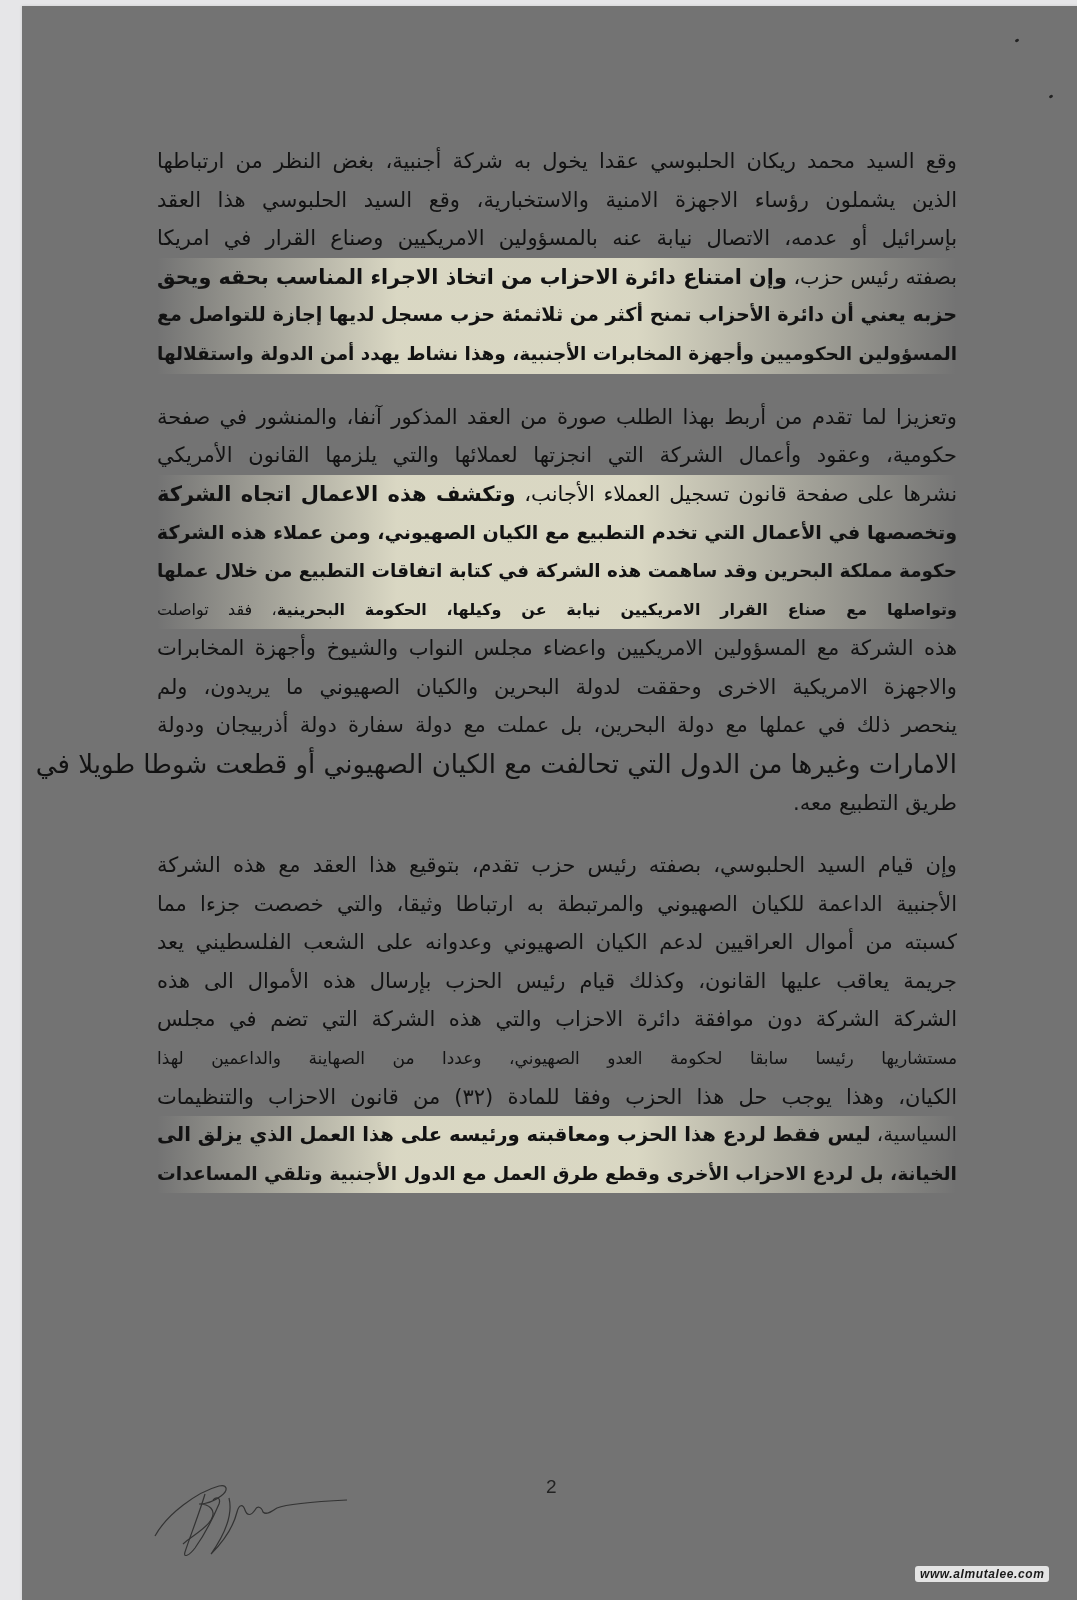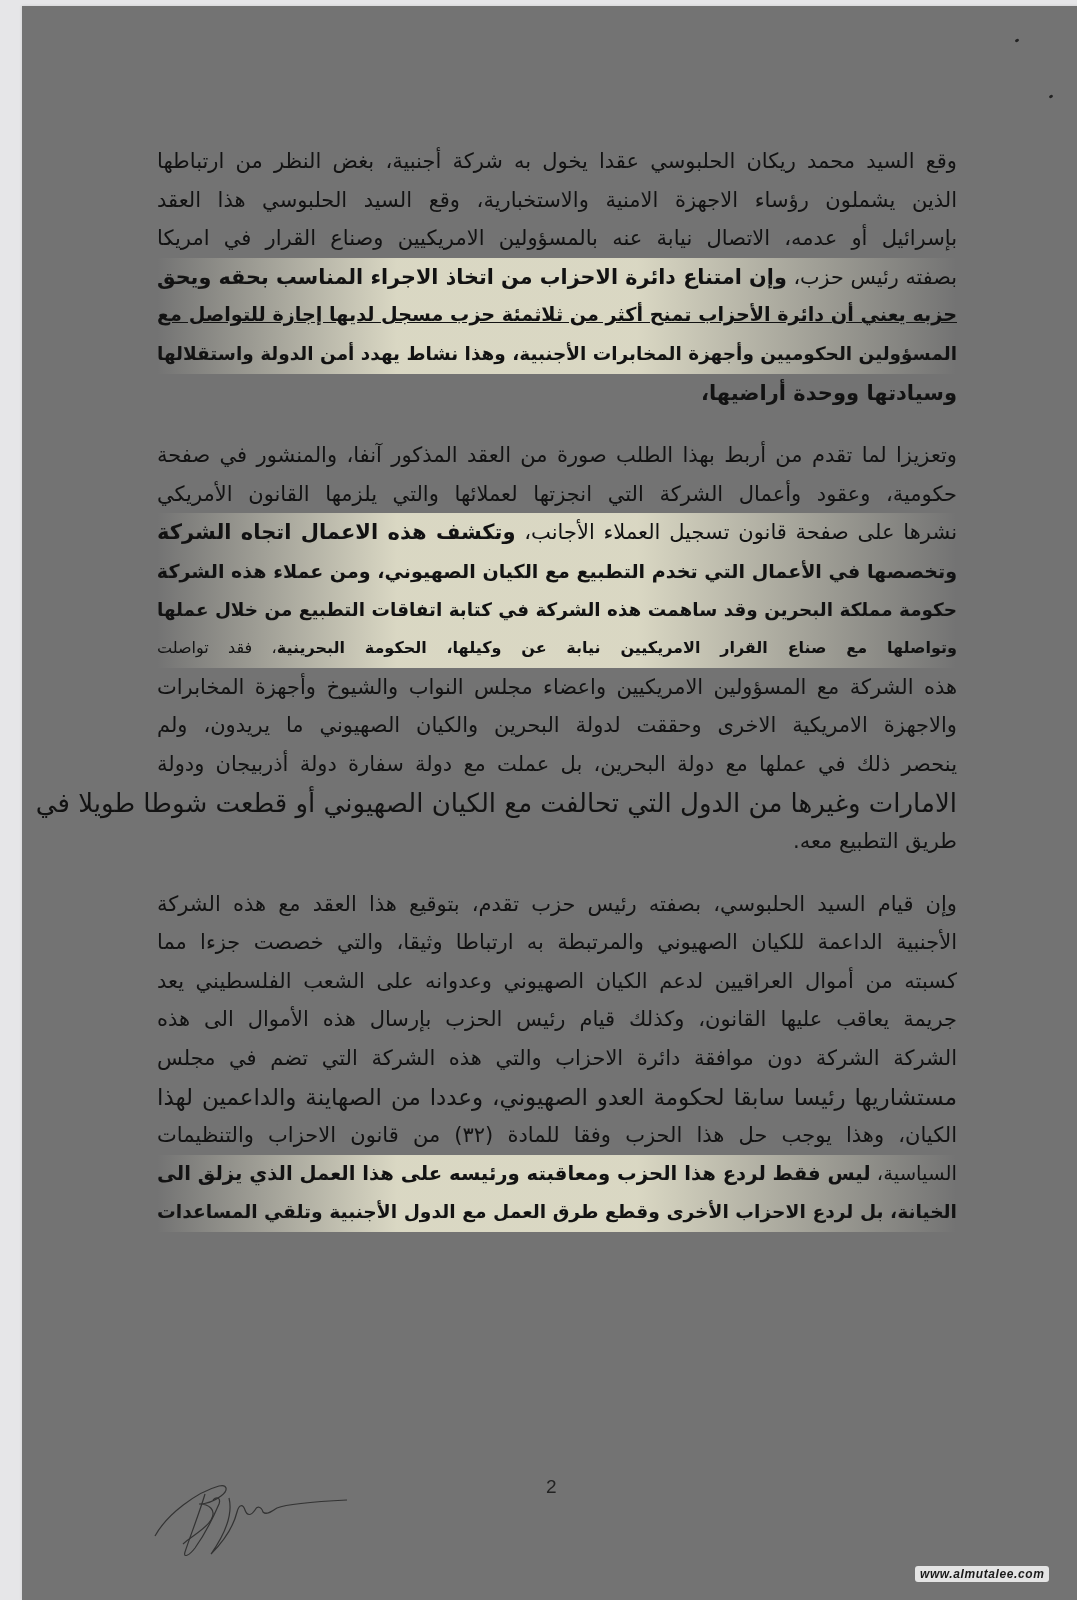--- a/index.html
+++ b/index.html
@@ -102,44 +102,43 @@
 <div class="page">
   <span class="speck s1"></span>
   <span class="speck s2"></span>
 
   <div class="text-block" id="text-block">
       <div class="para">
         <span class="line" style="font-size: 21px;"><span class="seg">وقع السيد محمد ريكان الحلبوسي عقدا يخول به شركة أجنبية، بغض النظر من ارتباطها</span></span>
         <span class="line" style="font-size: 21px;"><span class="seg">الذين يشملون رؤساء الاجهزة الامنية والاستخبارية، وقع السيد الحلبوسي هذا العقد</span></span>
         <span class="line" style="font-size: 21px;"><span class="seg">بإسرائيل أو عدمه، الاتصال نيابة عنه بالمسؤولين الامريكيين وصناع القرار في امريكا</span></span>
         <span class="line tint" style="font-size: 20.72px;"><span class="seg">بصفته رئيس حزب، </span><span class="seg bold">وإن امتناع دائرة الاحزاب من اتخاذ الاجراء المناسب بحقه ويحق</span></span>
-        <span class="line tint" style="font-size: 19.18px; text-decoration: underline;"><span class="seg bold">حزبه يعني أن دائرة الأحزاب تمنح أكثر من ثلاثمئة حزب مسجل لديها إجازة للتواصل مع</span></span>
+        <span class="line tint" style="font-size: 19.18px;"><span class="seg bold">حزبه يعني أن دائرة الأحزاب تمنح أكثر من ثلاثمئة حزب مسجل لديها إجازة للتواصل مع</span></span>
         <span class="line tint" style="font-size: 18.44px;"><span class="seg bold">المسؤولين الحكوميين وأجهزة المخابرات الأجنبية، وهذا نشاط يهدد أمن الدولة واستقلالها</span></span>
-        <span class="line last"><span class="seg bold">وسيادتها ووحدة أراضيها،</span></span>
       </div>
       <div class="para">
         <span class="line" style="font-size: 21px;"><span class="seg">وتعزيزا لما تقدم من أربط بهذا الطلب صورة من العقد المذكور آنفا، والمنشور في صفحة</span></span>
         <span class="line" style="font-size: 21px;"><span class="seg">حكومية، وعقود وأعمال الشركة التي انجزتها لعملائها والتي يلزمها القانون الأمريكي</span></span>
         <span class="line tint" style="font-size: 21px;"><span class="seg">نشرها على صفحة قانون تسجيل العملاء الأجانب، </span><span class="seg bold">وتكشف هذه الاعمال اتجاه الشركة</span></span>
         <span class="line tint" style="font-size: 19.07px;"><span class="seg bold">وتخصصها في الأعمال التي تخدم التطبيع مع الكيان الصهيوني، ومن عملاء هذه الشركة</span></span>
         <span class="line tint" style="font-size: 18.4px;"><span class="seg bold">حكومة مملكة البحرين وقد ساهمت هذه الشركة في كتابة اتفاقات التطبيع من خلال عملها</span></span>
         <span class="line tint" style="font-size: 16px;"><span class="seg bold">وتواصلها مع صناع القرار الامريكيين نيابة عن وكيلها، الحكومة البحرينية</span><span class="seg">، فقد تواصلت</span></span>
         <span class="line" style="font-size: 21px;"><span class="seg">هذه الشركة مع المسؤولين الامريكيين واعضاء مجلس النواب والشيوخ وأجهزة المخابرات</span></span>
         <span class="line" style="font-size: 21px;"><span class="seg">والاجهزة الامريكية الاخرى وحققت لدولة البحرين والكيان الصهيوني ما يريدون، ولم</span></span>
         <span class="line" style="font-size: 21px;"><span class="seg">ينحصر ذلك في عملها مع دولة البحرين، بل عملت مع دولة سفارة دولة أذربيجان ودولة</span></span>
         <span class="line" style="font-size: 26px;"><span class="seg">الامارات وغيرها من الدول التي تحالفت مع الكيان الصهيوني أو قطعت شوطا طويلا في</span></span>
         <span class="line last"><span class="seg">طريق التطبيع معه.</span></span>
       </div>
       <div class="para">
         <span class="line" style="font-size: 21px;"><span class="seg">وإن قيام السيد الحلبوسي، بصفته رئيس حزب تقدم، بتوقيع هذا العقد مع هذه الشركة</span></span>
         <span class="line" style="font-size: 21px;"><span class="seg">الأجنبية الداعمة للكيان الصهيوني والمرتبطة به ارتباطا وثيقا، والتي خصصت جزءا مما</span></span>
         <span class="line" style="font-size: 21px;"><span class="seg">كسبته من أموال العراقيين لدعم الكيان الصهيوني وعدوانه على الشعب الفلسطيني يعد</span></span>
         <span class="line" style="font-size: 21px;"><span class="seg">جريمة يعاقب عليها القانون، وكذلك قيام رئيس الحزب بإرسال هذه الأموال الى هذه</span></span>
         <span class="line" style="font-size: 21px;"><span class="seg">الشركة الشركة دون موافقة دائرة الاحزاب والتي هذه الشركة التي تضم في مجلس</span></span>
-        <span class="line" style="font-size: 23px;"><span class="seg">مستشاريها رئيسا سابقا لحكومة العدو الصهيوني، وعددا من الصهاينة والداعمين لهذا</span></span>
+        <span class="line" style="font-size: 17px;"><span class="seg">مستشاريها رئيسا سابقا لحكومة العدو الصهيوني، وعددا من الصهاينة والداعمين لهذا</span></span>
         <span class="line" style="font-size: 21px;"><span class="seg">الكيان، وهذا يوجب حل هذا الحزب وفقا للمادة (٣٢) من قانون الاحزاب والتنظيمات</span></span>
         <span class="line tint" style="font-size: 19.65px;"><span class="seg">السياسية، </span><span class="seg bold">ليس فقط لردع هذا الحزب ومعاقبته ورئيسه على هذا العمل الذي يزلق الى</span></span>
         <span class="line tint" style="font-size: 18.67px;"><span class="seg bold">الخيانة، بل لردع الاحزاب الأخرى وقطع طرق العمل مع الدول الأجنبية وتلقي المساعدات</span></span>
       </div>
     </div>
 
   <svg class="signature" viewBox="0 0 210 85">
     <path d="M8 62 C 20 40, 50 18, 72 12 C 80 10, 82 16, 74 22 C 66 28, 58 30, 52 30 C 62 30, 70 36, 64 46 C 58 56, 44 62, 36 70" fill="none" stroke="#333" stroke-width="1.2"></path>
     <path d="M58 20 C 52 40, 44 60, 38 78 C 36 84, 42 82, 48 74 C 58 60, 66 44, 72 30 C 74 24, 70 22, 66 26" fill="none" stroke="#333" stroke-width="1.2"></path>
     <path d="M82 24 C 86 40, 78 60, 64 80 C 74 70, 86 54, 90 38 C 92 30, 96 30, 98 36 C 100 42, 104 42, 108 36 C 110 32, 114 32, 116 38 C 120 42, 126 36, 130 34 C 140 30, 160 28, 200 26" fill="none" stroke="#333" stroke-width="1.2"></path>

